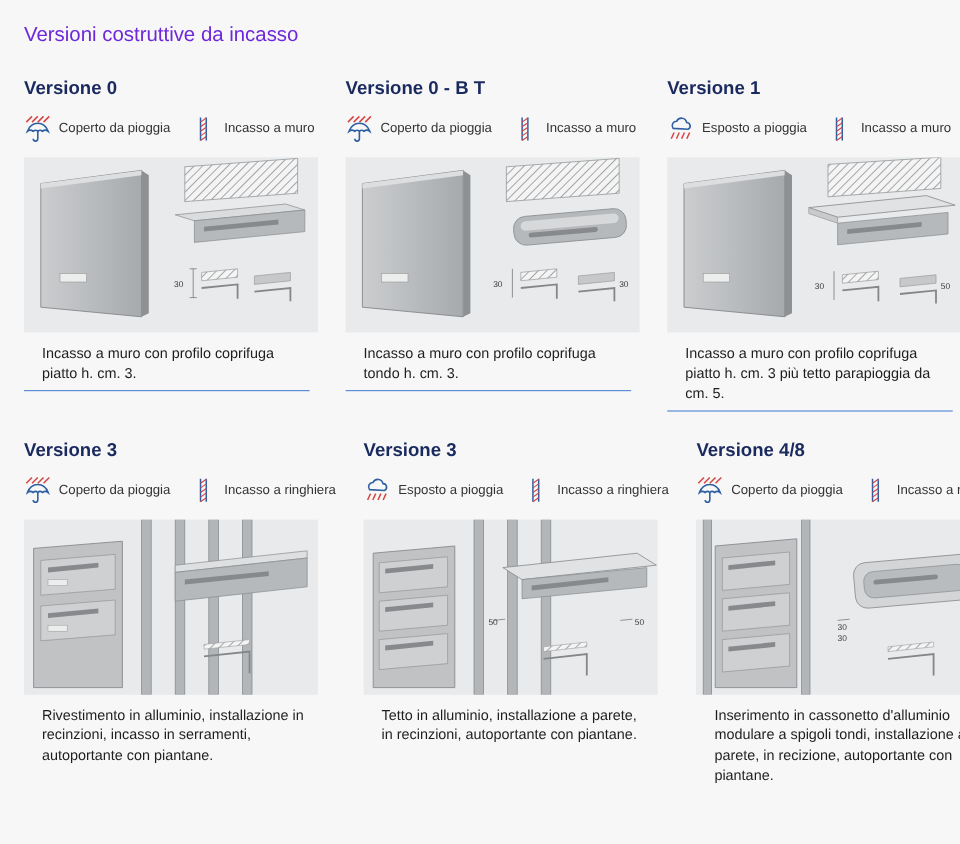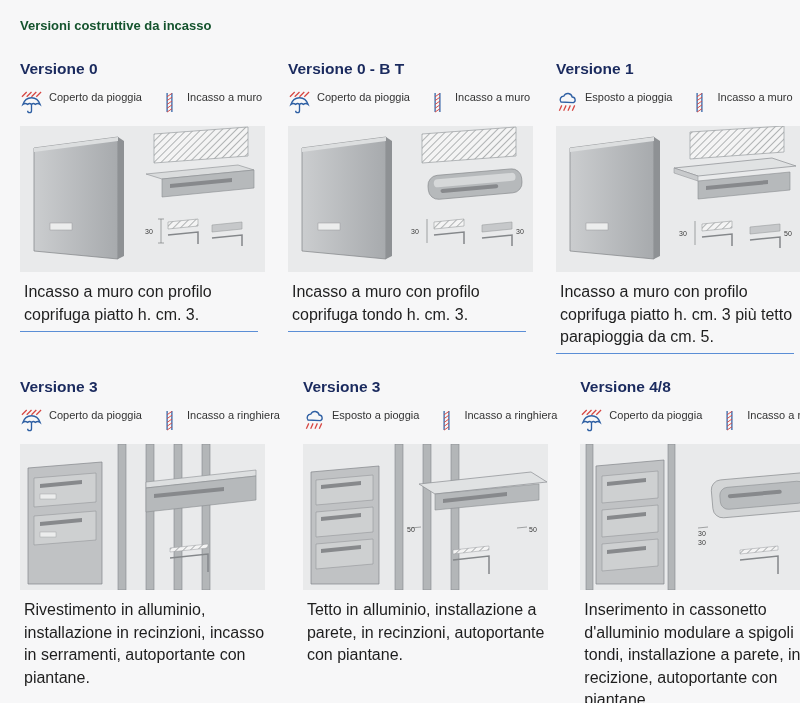--- a/index.html
+++ b/index.html
@@ -1,31 +1,31 @@
 <!DOCTYPE html>
 <html><head>
 <meta charset="utf-8">
 <style>
   *{box-sizing:border-box}
   html,body{margin:0;padding:0}
   body{width:800px;height:703px;background:#f7f7f8;font-family:"Liberation Sans",sans-serif;overflow:hidden;color:#1e1e1e}
   .page{padding:12px 20px 0}
-  .section-title{font-size:13px;font-weight:700;color:#14532d;margin:6px 0 10px;line-height:1.25}
+  .section-title{font-size:17px;font-weight:400;color:#6d28d9;margin:6px 0 10px;line-height:1.25}
   .section-title.wrap{max-width:460px;margin-top:14px}
   .cards{display:flex;gap:23px;margin-bottom:8px}
   .card{width:293px;display:flex;flex-direction:column}
   .card-title{font-size:15.5px;font-weight:700;color:#1a2a5e;margin:16px 0 10px}
   .badges{display:flex;align-items:center;gap:16px;margin-bottom:10px;height:28px}
-  .badge{display:flex;align-items:flex-start;gap:6px}
+  .badge{display:flex;align-items:center;gap:6px}
   .bicon{width:23px;height:23px;flex:0 0 auto}
   .bicon svg{width:100%;height:100%;display:block}
   .badge-label{font-size:11px;color:#333;white-space:nowrap}
   .figure{width:245px;height:146px;background:#e9eaeb;overflow:hidden}
   .figure svg{display:block;width:100%;height:100%}
-  .caption{font-size:16px;line-height:1.4;margin:9px 4px 0}
+  .caption{font-size:12px;line-height:1.4;margin:9px 15px 0}
   .rule{height:1px;background:#5b8ed6;margin-top:5px;width:97%}
 </style>
 </head>
 <body>
 
 <svg width="0" height="0" style="position:absolute" aria-hidden="true">
   <defs>
     <pattern id="hatch" width="5" height="5" patternUnits="userSpaceOnUse" patternTransform="rotate(45)">
       <rect width="5" height="5" fill="#f4f4f4"></rect>
       <line x1="0" y1="0" x2="0" y2="5" stroke="#9fa2a4" stroke-width="1.6"></line>

